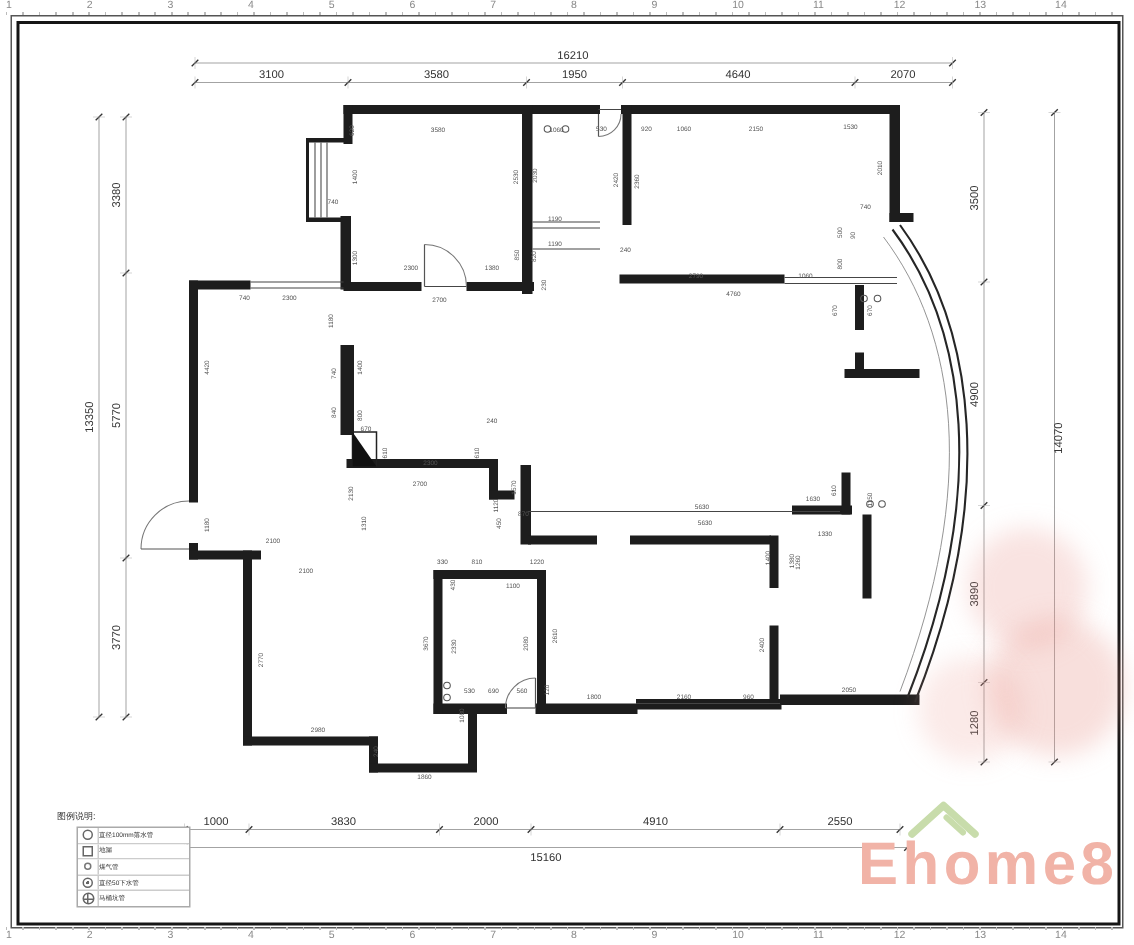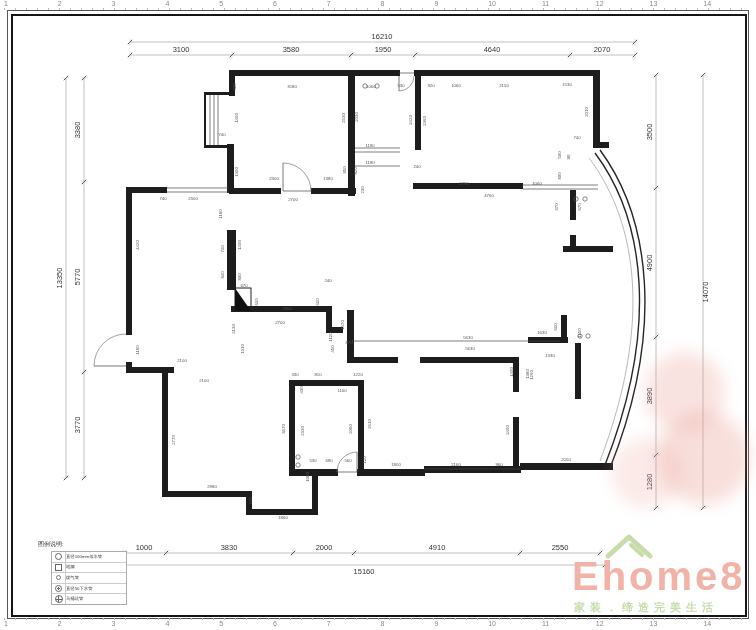--- a/index.html
+++ b/index.html
@@ -366,21 +366,20 @@
       </div>
     </div>
 </div>
 
 <div class="logo">
   <svg class="roof-icon" width="52" height="28" viewBox="0 0 52 28">
     <polyline points="4,25 25,6 46,25" fill="none" stroke="#c8dcab" stroke-width="5" stroke-linecap="round" stroke-linejoin="round"></polyline>
     <polyline points="27,14 38,24" fill="none" stroke="#c8dcab" stroke-width="4" stroke-linecap="round"></polyline>
   </svg>
   <div class="brand">Ehome8</div>
-  <div class="tagline">家装．缔造完美生活</div>
 </div>
 
 <div class="ruler ruler-bottom">
     <div class="ruler-ticks"></div>
     <span style="left: 4px;">1</span>
     <span style="left: 57.8px;">2</span>
     <span style="left: 111.6px;">3</span>
     <span style="left: 165.4px;">4</span>
     <span style="left: 219.2px;">5</span>
     <span style="left: 273px;">6</span>

